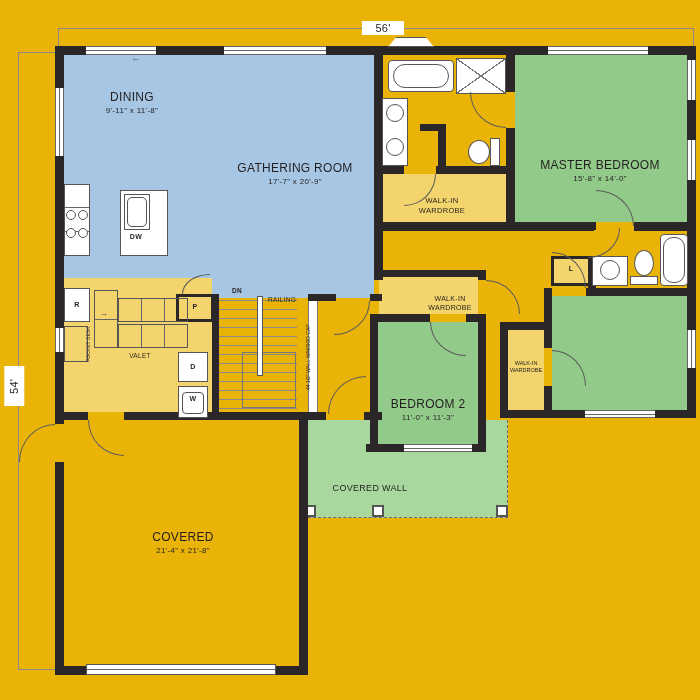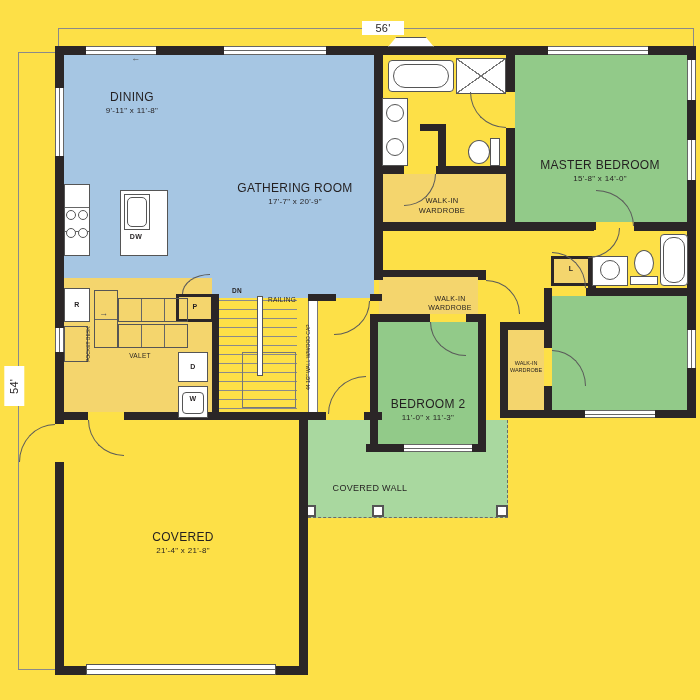--- a/index.html
+++ b/index.html
@@ -1,20 +1,20 @@
 <!DOCTYPE html>
 <html style="--living: #a6c6e3; --bedroom: #92ca89; --porch: #a9d89f; --casework: #f4d56d; --wall: #2b2627;"><head>
 <meta charset="utf-8">
 <style>
   :root{
     --living:#a6c6e3; --bedroom:#92ca89; --porch:#a9d89f;
     --casework:#f4d56d; --wall:#2b2627; --ink:#231f20; --thin:#555;
   }
   html,body{margin:0;padding:0;background:#fff;}
-  #plan{position:relative;width:700px;height:700px;background:#fde047;overflow:hidden;
+  #plan{position:relative;width:700px;height:700px;background:#eab308;overflow:hidden;
         font-family:"Liberation Sans",sans-serif;color:var(--ink);}
   .abs{position:absolute;box-sizing:border-box;}
   .room{position:absolute;box-sizing:border-box;}
   .wall{position:absolute;background:var(--wall);}
   .fix{position:absolute;background:#fff;border:1px solid var(--thin);box-sizing:border-box;}
   .lbl{position:absolute;text-align:center;line-height:1.3;letter-spacing:.3px;white-space:nowrap;}
   .name{font-size:12px;}
   .size{font-size:8px;}
   .sm{font-size:6.5px;}
   .xs{font-size:5px;letter-spacing:0;}
@@ -196,21 +196,21 @@
   <div class="arc tr" style="left:552px;top:350px;width:34px;height:36px;"></div>
   <div class="arc br" style="left:588px;top:228px;width:32px;height:30px;"></div>
 
   <div class="lbl" style="left:126px;top:53px;width:20px;font-size:9px;color:#555;">←</div>
   <div class="lbl" style="left:94px;top:308px;width:20px;font-size:9px;color:#555;">→</div>
 
   <div class="lbl" style="left:82px;top:90px;width:100px;">
     <div class="name">DINING</div>
     <div class="size">9'-11" x 11'-8"</div>
   </div>
-  <div class="lbl" style="left:230px;top:161px;width:130px;margin-top:20px;">
+  <div class="lbl" style="left:230px;top:161px;width:130px;">
     <div class="name">GATHERING ROOM</div>
     <div class="size">17'-7" x 20'-9"</div>
   </div>
   <div class="lbl" style="left:540px;top:158px;width:120px;">
     <div class="name">MASTER BEDROOM</div>
     <div class="size">15'-8" x 14'-0"</div>
   </div>
   <div class="lbl" style="left:378px;top:397px;width:100px;">
     <div class="name">BEDROOM 2</div>
     <div class="size">11'-0" x 11'-3"</div>

